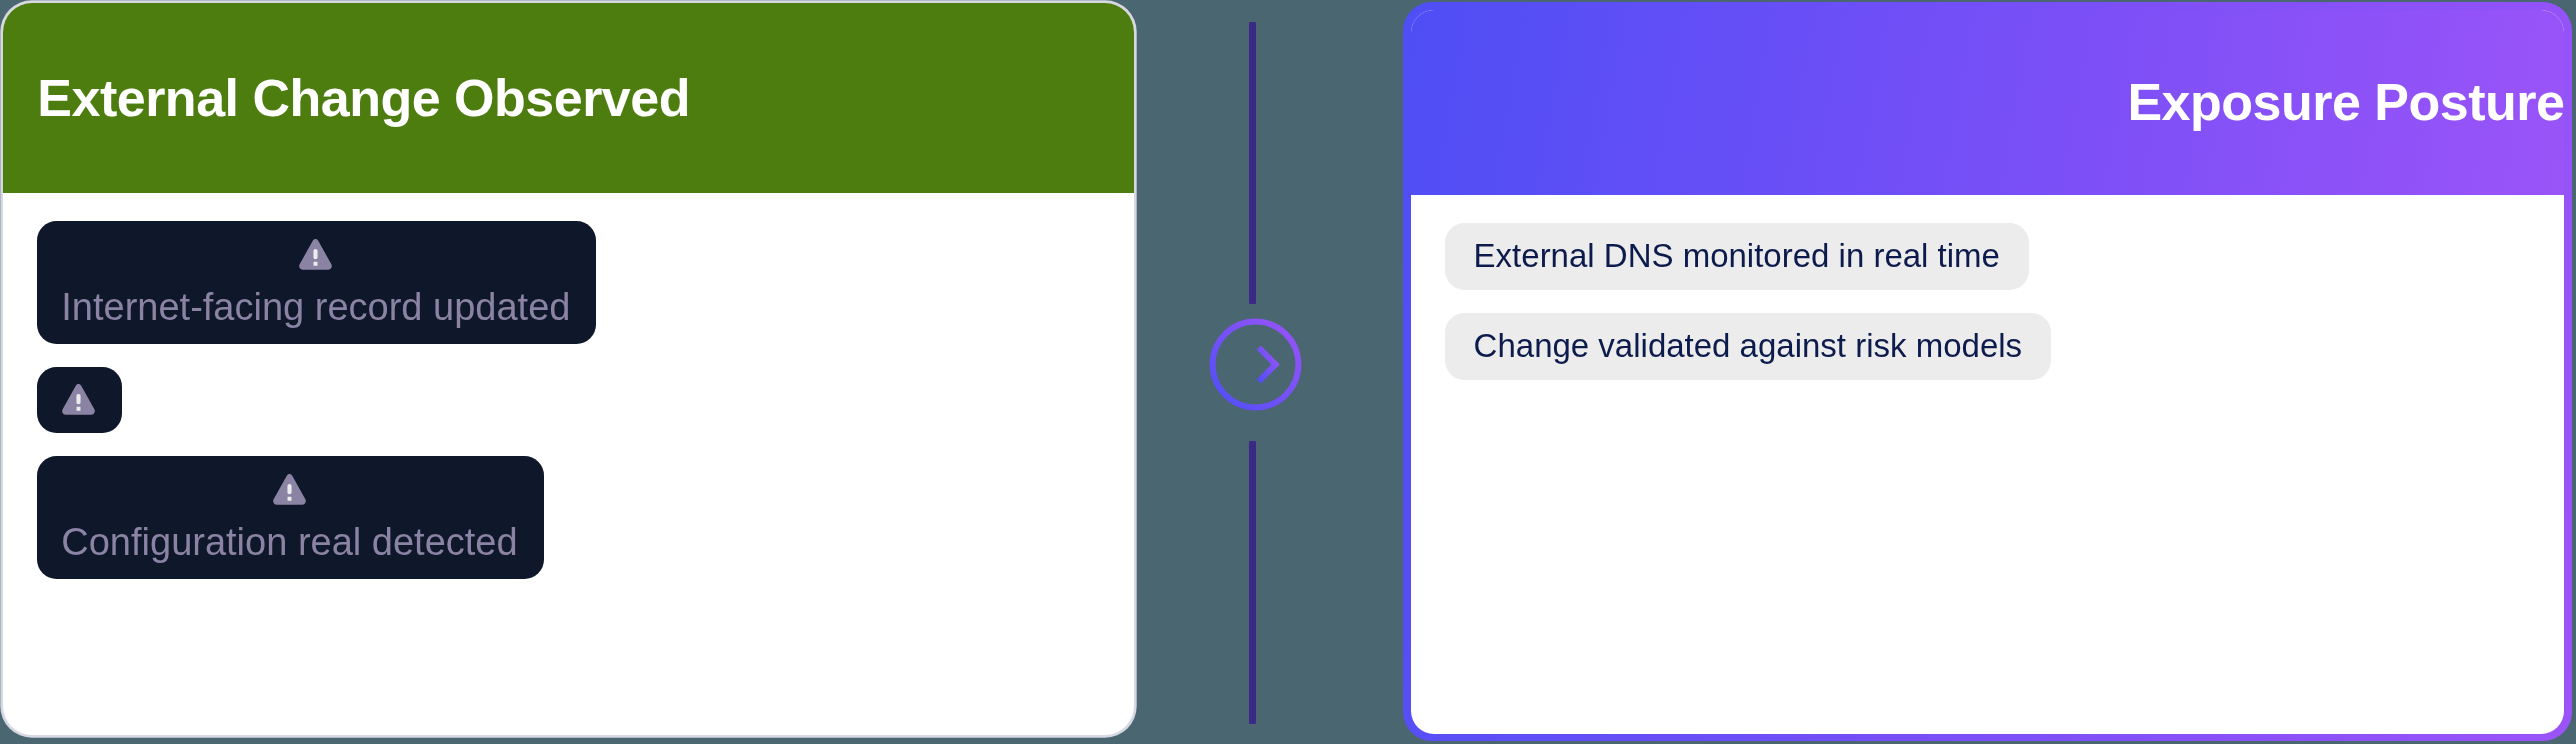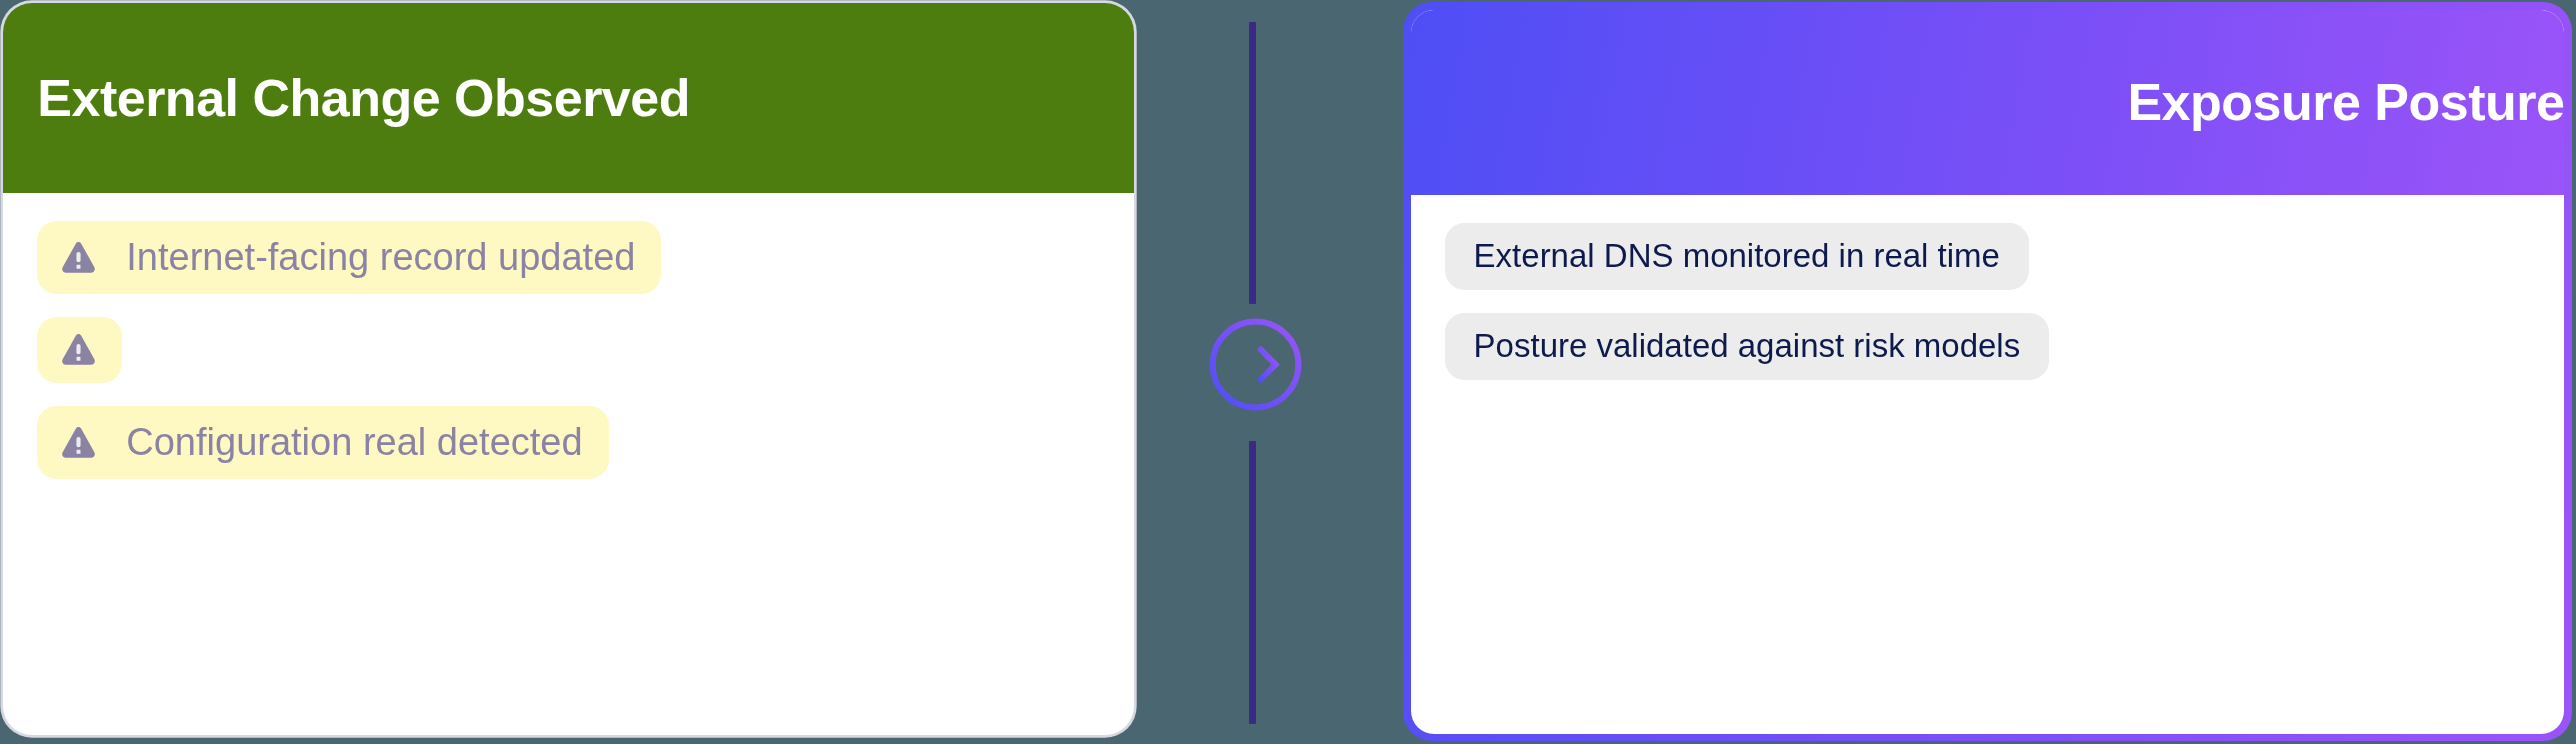--- a/index.html
+++ b/index.html
@@ -54,25 +54,26 @@
     letter-spacing: -0.5px;
     line-height: 1;
   }
   #card-left .card-body {
     padding: 28px 0 0 34px;
     box-sizing: border-box;
   }
   .pill-left {
     display: inline-flex;
     align-items: center;
-    gap: 30px;
-    background: #fef9c3;
+    gap: 16px;
+    background: #0f172a;
     border-radius: 19.6px;
     padding: 16.3px 26px 16.3px 24px;
     margin-bottom: 23px;
+    flex-direction: column;
   }
   .pill-left-text {
     color: #8a83a3;
     font-size: 38px;
     font-weight: 500;
     line-height: 1.05;
     white-space: nowrap;
   }
   .warn-icon {
     flex: 0 0 auto;
@@ -234,21 +235,21 @@
         <div class="card-title">Exposure Posture</div>
       </div>
       <div class="card-body">
 
         <div class="pill-right">
           <span class="pill-right-text">External DNS monitored in real time</span>
         </div>
         <br>
 
         <div class="pill-right">
-          <span class="pill-right-text">Posture validated against risk models</span>
+          <span class="pill-right-text">Change validated against risk models</span>
         </div>
         <br>
 
 
       </div>
     </div>
   </div>
 
 </div>
 

